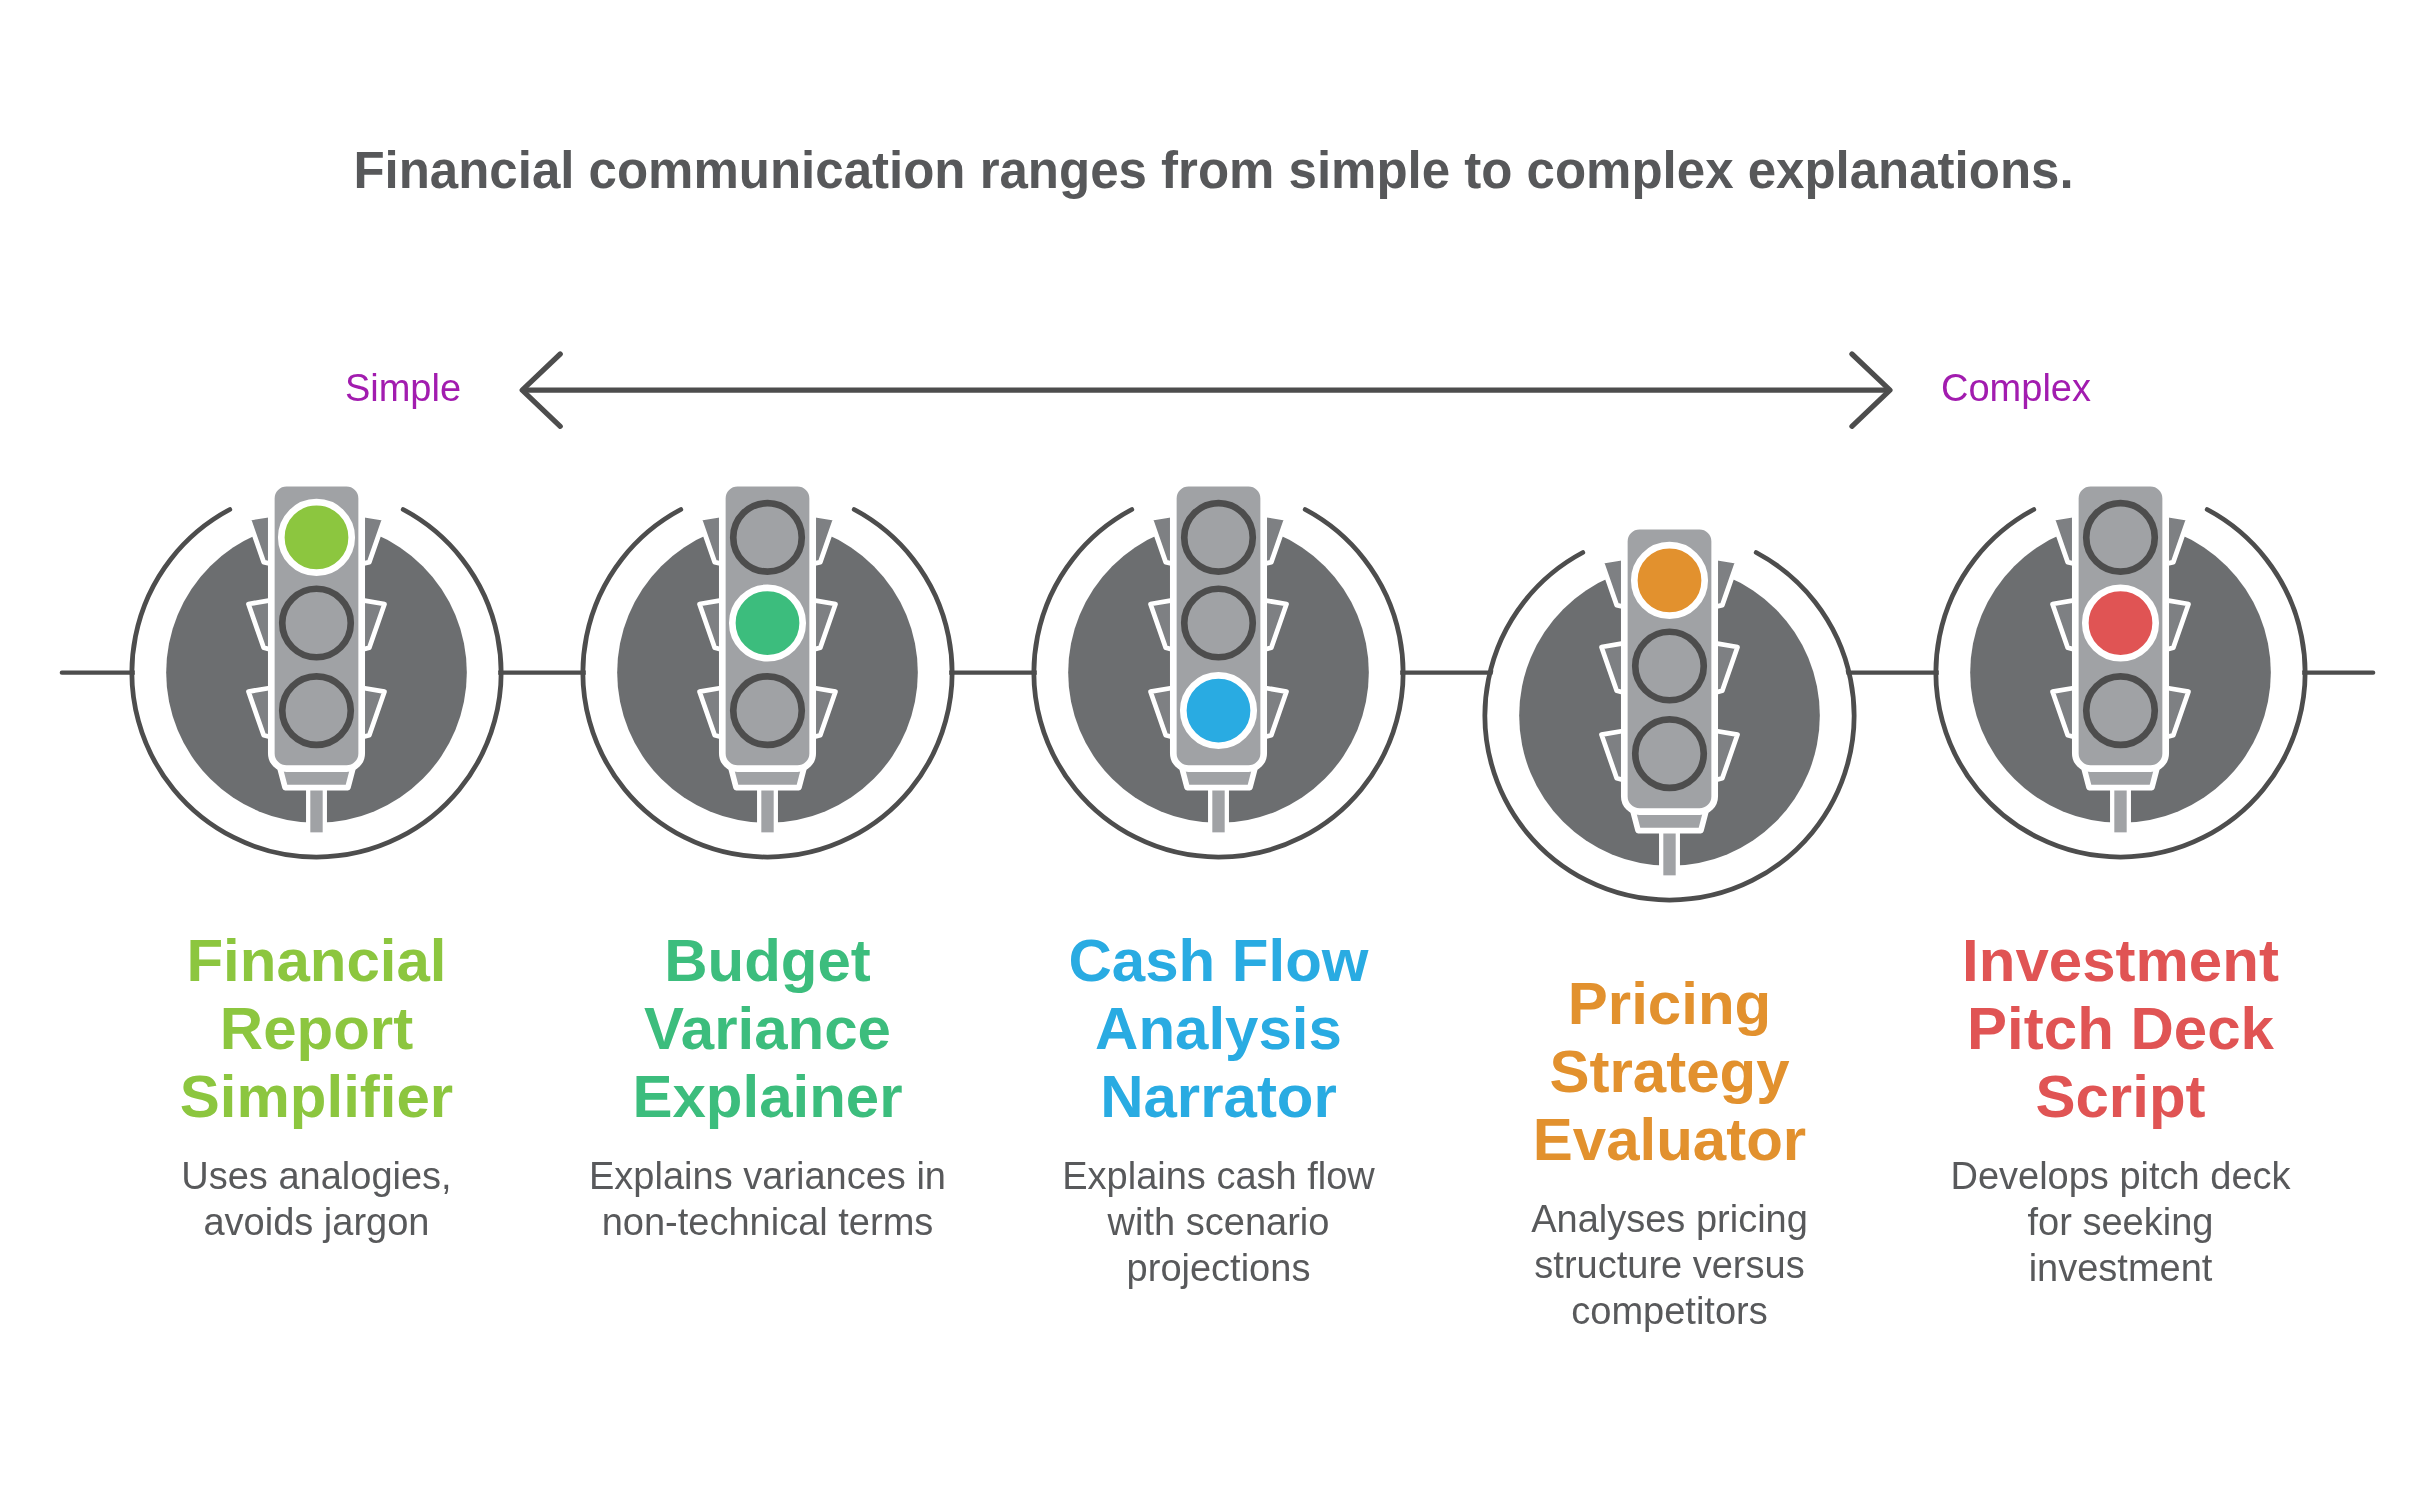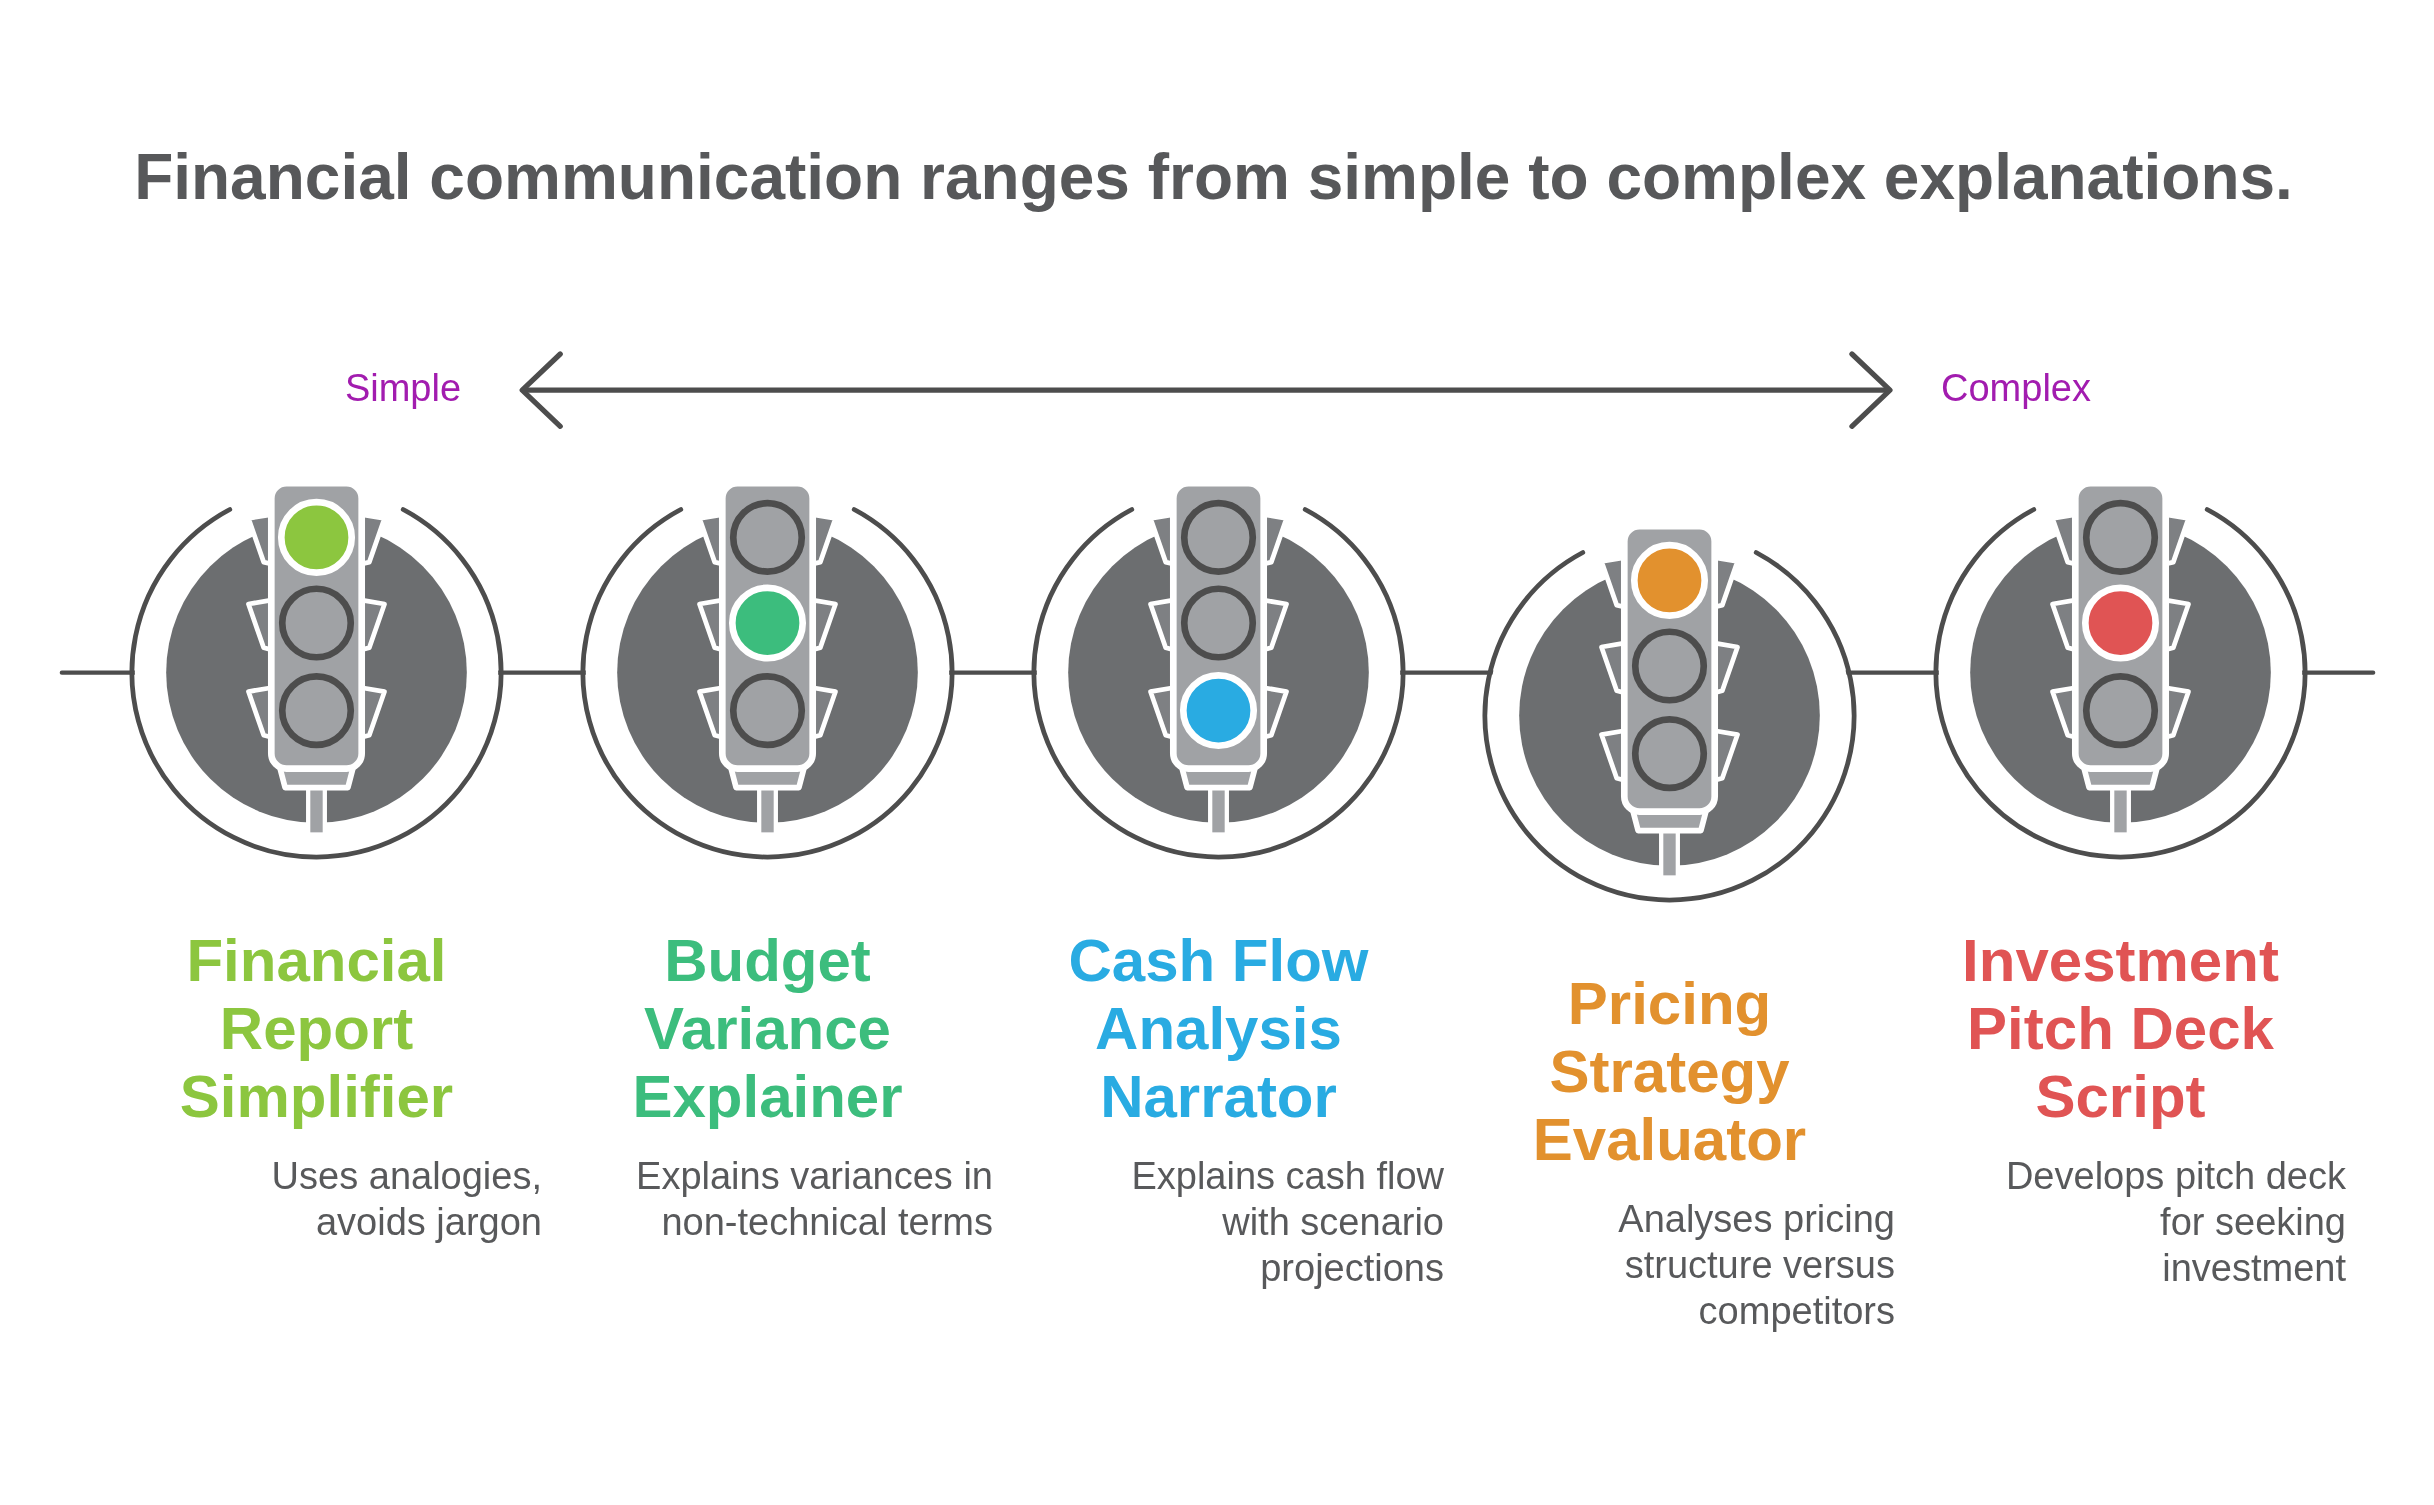--- a/index.html
+++ b/index.html
@@ -1,37 +1,37 @@
 <!DOCTYPE html>
 <html style="font-size:15px"><head>
 <meta charset="utf-8">
 <style>
   html,body{margin:0;padding:0;}
   body{
     width:2435px;height:1506px;position:relative;background:#ffffff;
     font-family:"Liberation Sans", sans-serif;overflow:hidden;
   }
   .title{
-    position:absolute;top:139px;left:0;width:2427px;text-align:center;
-    font-size:64px;font-weight:700;color:#57585A;line-height:76px;letter-spacing:0px;
+    position:absolute;top:133px;left:0;width:2427px;text-align:center;
+    font-size:51px;font-weight:700;color:#57585A;line-height:76px;letter-spacing:0px;
   }
   .axis-label{
     position:absolute;top:365px;transform:translateX(-50%);
     font-size:38px;color:#a21caf;line-height:46px;white-space:nowrap;
   }
   #label-simple{left:403px;}
   #label-complex{left:2016px;}
   .bg-lines{position:absolute;left:0;top:0;width:2435px;height:1506px;}
   .icon{position:absolute;top:444px;width:451px;height:457px;}
   .heading{
     position:absolute;top:927px;width:451px;text-align:center;
     font-size:60px;font-weight:700;line-height:68px;white-space:pre-line;
   }
   .desc{
-    position:absolute;top:1153px;width:451px;text-align:right;
+    position:absolute;top:1153px;width:451px;text-align:center;
     font-size:38px;font-weight:400;line-height:46px;color:#58595B;white-space:pre-line;
   }
   .c0{left:91px;}  .c1{left:542px;}  .c2{left:993px;}  .c3{left:1444px;margin-top:43px;}  .c4{left:1895px;}
 </style>
 </head>
 <body>
 
 <svg class="bg-lines" viewBox="0 0 2560 1583">
   <line x1="65" y1="707" x2="2495" y2="707" stroke="#4D4D4D" stroke-width="4.5" stroke-linecap="round"></line>
   <g stroke="#4D4D4D" stroke-width="5.5" fill="none" stroke-linecap="round" stroke-linejoin="round">

